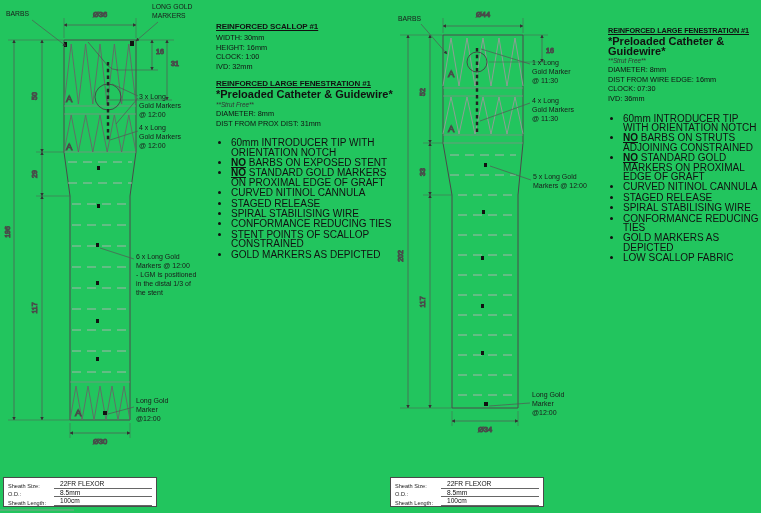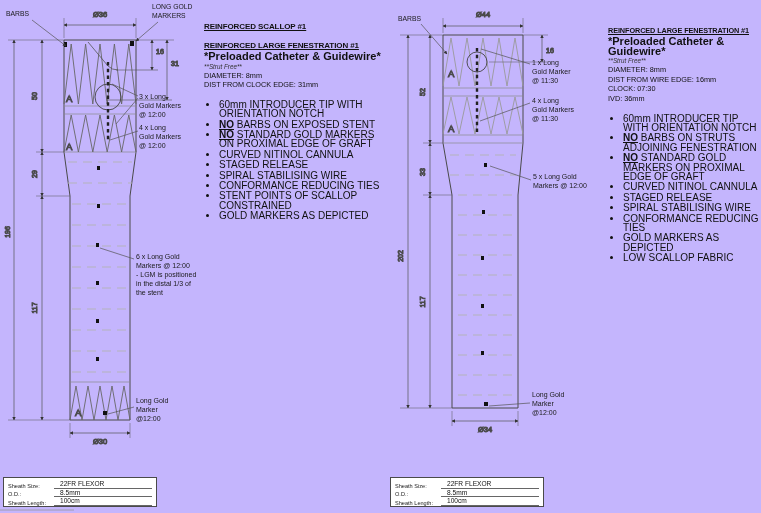--- a/index.html
+++ b/index.html
@@ -1,18 +1,18 @@
 <!DOCTYPE html>
 <html><head>
 <meta charset="utf-8">
 <style>
   * { box-sizing: border-box; margin: 0; padding: 0; }
   html,body { background:#e8e8e8; }
   body { font-family: "Liberation Sans", sans-serif; color:#111; }
-  .canvas { position:relative; width:761px; height:513px; background:#c4b5fd; overflow:hidden; }
+  .canvas { position:relative; width:761px; height:513px; background:#22c55e; overflow:hidden; }
   svg text { font-family: "Liberation Sans", sans-serif; fill:#222; }
   .dim { font-size:7px; }
   .dia { font-size:7.5px; }
   .alabel { font-size:9.5px; fill:#333; }
 
   .txt { position:absolute; font-size:7px; line-height:9px; white-space:pre-line; color:#1a1a1a; }
   .lbl { font-size:6.8px; line-height:8.5px; }
 
   .spec { position:absolute; }
   .spec-title { font-size:8px; font-weight:bold; text-decoration:underline; letter-spacing:-0.1px; margin-bottom:2px; white-space:nowrap; }
@@ -244,30 +244,37 @@
   <div class="txt" style="left:532px; top:96px;">4 x Long
 Gold Markers
 @ 11:30</div>
   <div class="txt" style="left:533px; top:172px;">5 x Long Gold
 Markers @ 12:00</div>
   <div class="txt" style="left:532px; top:390px;">Long Gold
 Marker
 @12:00</div>
 
   
-  <div class="spec" style="left:204px; top:22px; width:180px;">
+  <div class="spec" style="left:216px; top:22px; width:180px;">
     <div class="spec-title">REINFORCED SCALLOP #1</div>
+    <div>
+
+    <div class="spec-line">WIDTH: 30mm</div>
+        <div class="spec-line">HEIGHT: 16mm</div>
+        <div class="spec-line">CLOCK: 1:00</div>
+        <div class="spec-line">IVD: 32mm</div>
+      </div>
     <div class="gap8"></div>
     <div class="spec-title">REINFORCED LARGE FENESTRATION #1</div>
     <div class="spec-sub1">*Preloaded Catheter &amp; Guidewire*</div>
     <div class="spec-sub2">**Strut Free**</div>
     <div>
 
     <div class="spec-line">DIAMETER: 8mm</div>
-        <div class="spec-line">DIST FROM CLOCK EDGE: 31mm</div>
+        <div class="spec-line">DIST FROM PROX DIST: 31mm</div>
       </div>
     <ul class="bullets">
 
     <li><span class="no"></span><span>60mm INTRODUCER TIP WITH ORIENTATION NOTCH</span></li>
         <li><span class="no">NO</span><span> BARBS ON EXPOSED STENT</span></li>
         <li><span class="no">NO</span><span> STANDARD GOLD MARKERS ON PROXIMAL EDGE OF GRAFT</span></li>
         <li><span class="no"></span><span>CURVED NITINOL CANNULA</span></li>
         <li><span class="no"></span><span>STAGED RELEASE</span></li>
         <li><span class="no"></span><span>SPIRAL STABILISING WIRE</span></li>
         <li><span class="no"></span><span>CONFORMANCE REDUCING TIES</span></li>
@@ -284,21 +291,21 @@
     <div>
 
     <div class="spec-line">DIAMETER: 8mm</div>
         <div class="spec-line">DIST FROM WIRE EDGE: 16mm</div>
         <div class="spec-line">CLOCK: 07:30</div>
         <div class="spec-line">IVD: 36mm</div>
       </div>
     <ul class="bullets">
 
     <li><span class="no"></span><span>60mm INTRODUCER TIP WITH ORIENTATION NOTCH</span></li>
-        <li><span class="no">NO</span><span> BARBS ON STRUTS ADJOINING FENESTRATION</span></li>
+        <li><span class="no">NO</span><span> BARBS ON STRUTS ADJOINING CONSTRAINED</span></li>
         <li><span class="no">NO</span><span> STANDARD GOLD MARKERS ON PROXIMAL EDGE OF GRAFT</span></li>
         <li><span class="no"></span><span>CURVED NITINOL CANNULA</span></li>
         <li><span class="no"></span><span>STAGED RELEASE</span></li>
         <li><span class="no"></span><span>SPIRAL STABILISING WIRE</span></li>
         <li><span class="no"></span><span>CONFORMANCE REDUCING TIES</span></li>
         <li><span class="no"></span><span>GOLD MARKERS AS DEPICTED</span></li>
         <li><span class="no"></span><span>LOW SCALLOP FABRIC</span></li>
       </ul>
   </div>
 

